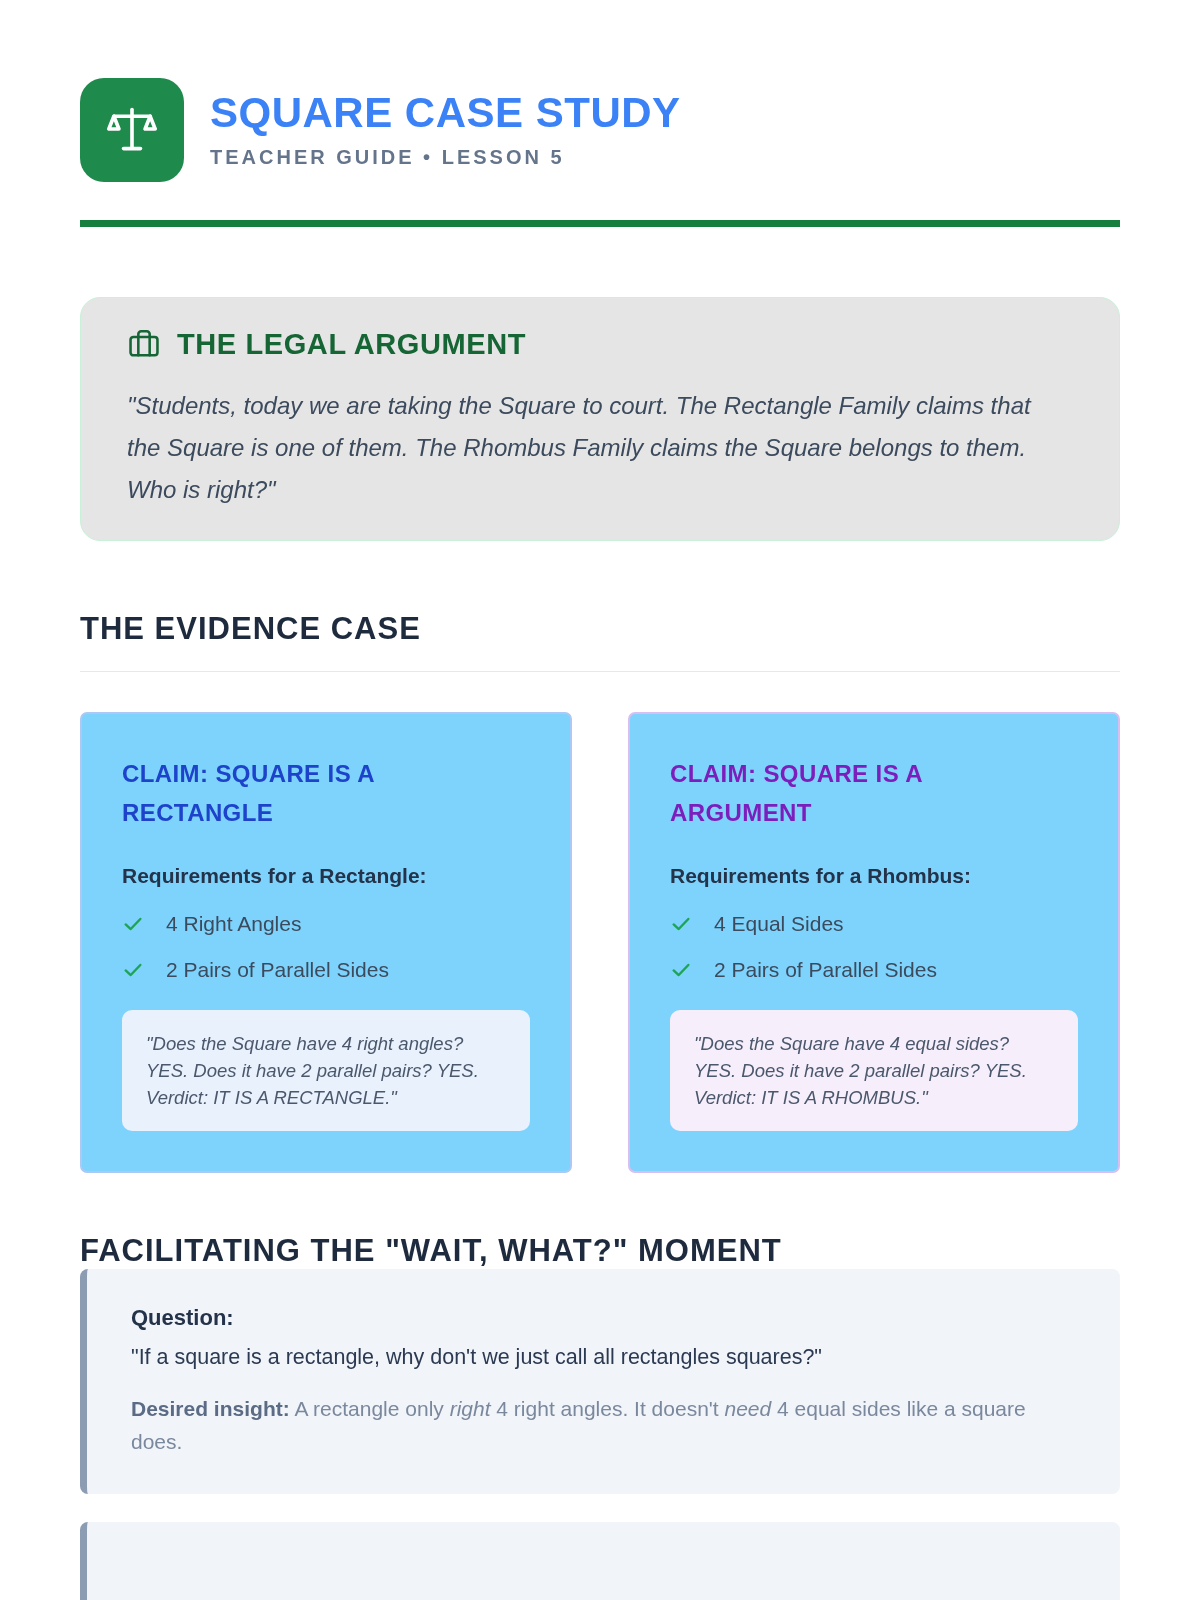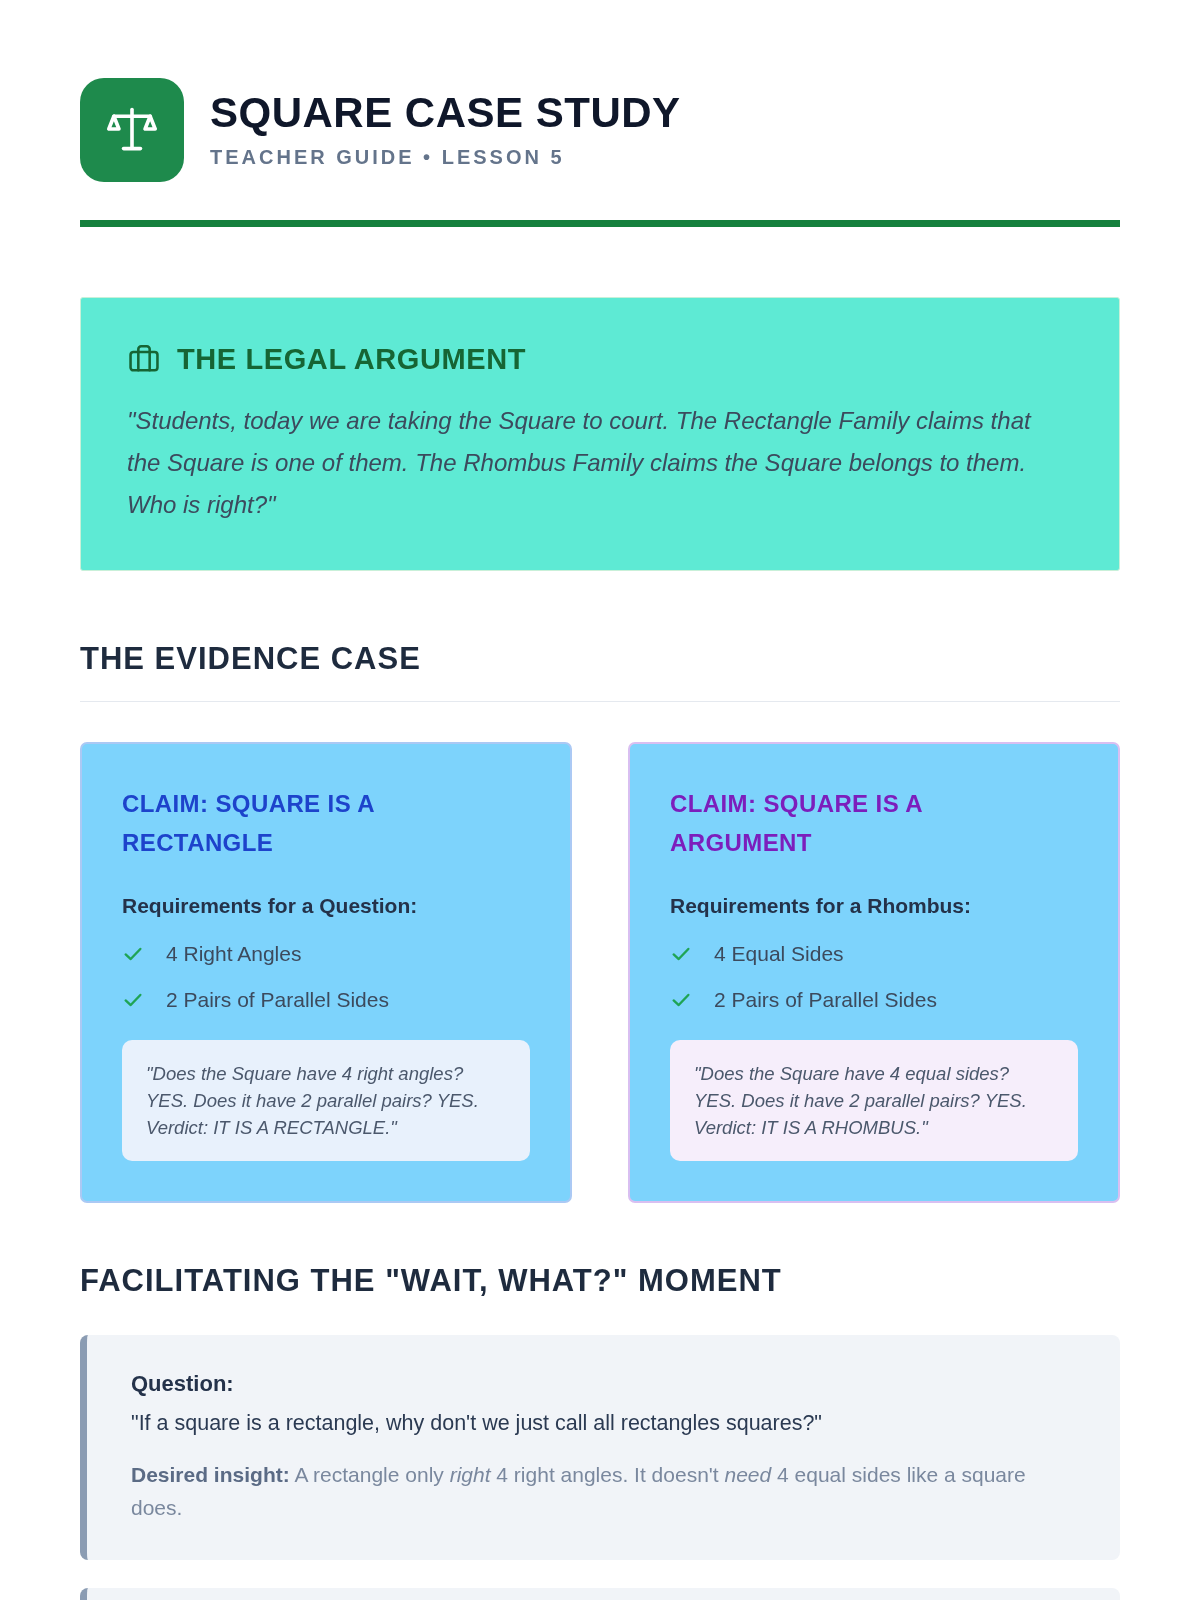--- a/index.html
+++ b/index.html
@@ -12,33 +12,33 @@
 
   
   .brand { display: flex; align-items: center; gap: 26px; }
   .brand-icon {
     width: 104px; height: 104px; flex: 0 0 auto;
     background: #1e8a4c; border-radius: 24px;
     display: flex; align-items: center; justify-content: center;
   }
   .brand-icon svg { width: 58px; height: 58px; }
   .brand-title {
-    font-size: 42px; font-weight: 800; color: #0f172a;
+    font-size: 42px; font-weight: 800; color: #3b82f6;
     letter-spacing: 0.5px; line-height: 1.05;
   }
   .brand-subtitle {
     margin-top: 11px; font-size: 20px; font-weight: 700;
     color: #64748b; letter-spacing: 3px;
   }
   .top-divider { border: none; height: 7px; background: #15803d; margin-top: 38px; }
 
   
   .legal-box {
-    margin-top: 70px; background: #5eead4; border: 1px solid #c9f0d9;
-    border-radius: 3px; padding: 44px 46px;
+    margin-top: 70px; background: #e5e5e5; border: 1px solid #c9f0d9;
+    border-radius: 20px; padding: 29px 46px;
   }
   .legal-head { display: flex; align-items: center; gap: 16px; }
   .legal-head svg { width: 34px; height: 34px; flex: 0 0 auto; }
   .legal-title { font-size: 29px; font-weight: 800; color: #166534; letter-spacing: 0.6px; }
   .legal-quote {
     margin-top: 24px; max-width: 912px;
     font-style: italic; font-size: 24px; line-height: 42px; color: #3c4a5d;
   }
 
   
@@ -66,21 +66,21 @@
   .card-quote {
     margin-top: 28px; border-radius: 10px; padding: 20px 24px;
     font-style: italic; font-size: 18.5px; line-height: 27px; color: #4b586c;
   }
   .card--rectangle .card-quote { background: #e8f1fc; }
   .card--rhombus  .card-quote { background: #f6eefb; }
 
   
   .moment-heading { margin-top: 60px; }
   .note-box {
-    margin-top: 36px; background: #f1f4f8;
+    background: #f1f4f8;
     border-left: 7px solid #8b9cb3; border-radius: 8px;
     padding: 36px 44px;
   }
   .note-label { font-size: 22px; font-weight: 700; color: #24324a; }
   .note-question { margin-top: 14px; font-size: 21.5px; color: #2b3a52; }
   .note-insight { margin-top: 22px; font-size: 21px; line-height: 33px; color: #7a889e; }
   .note-insight .insight-label { font-weight: 700; color: #5b6b85; }
   .note-insight em { font-style: italic; }
   .note-box--cut { margin-top: 28px; height: 90px; }
 </style>
@@ -118,21 +118,21 @@
     <p class="legal-quote">"Students, today we are taking the Square to court. The Rectangle Family claims that the Square is one of them. The Rhombus Family claims the Square belongs to them. Who is right?"</p>
   </section>
 
   <h2 class="section-heading evidence-heading">THE EVIDENCE CASE</h2>
   <hr class="section-divider">
 
   <div class="cards">
 
     <article class="card card--rectangle">
       <h3 class="card-title">CLAIM: SQUARE IS A RECTANGLE</h3>
-      <div class="req-label">Requirements for a Question:</div>
+      <div class="req-label">Requirements for a Rectangle:</div>
       <div class="req-list">
         <div class="req-item">
           <svg viewBox="0 0 24 24" fill="none" stroke="#1fa455" stroke-width="2.6" stroke-linecap="round" stroke-linejoin="round">
               <polyline points="4 12.5 9.5 17.5 20 6.5"></polyline>
             </svg>
           <span>4 Right Angles</span>
         </div>
         <div class="req-item">
           <svg viewBox="0 0 24 24" fill="none" stroke="#1fa455" stroke-width="2.6" stroke-linecap="round" stroke-linejoin="round">
               <polyline points="4 12.5 9.5 17.5 20 6.5"></polyline>

